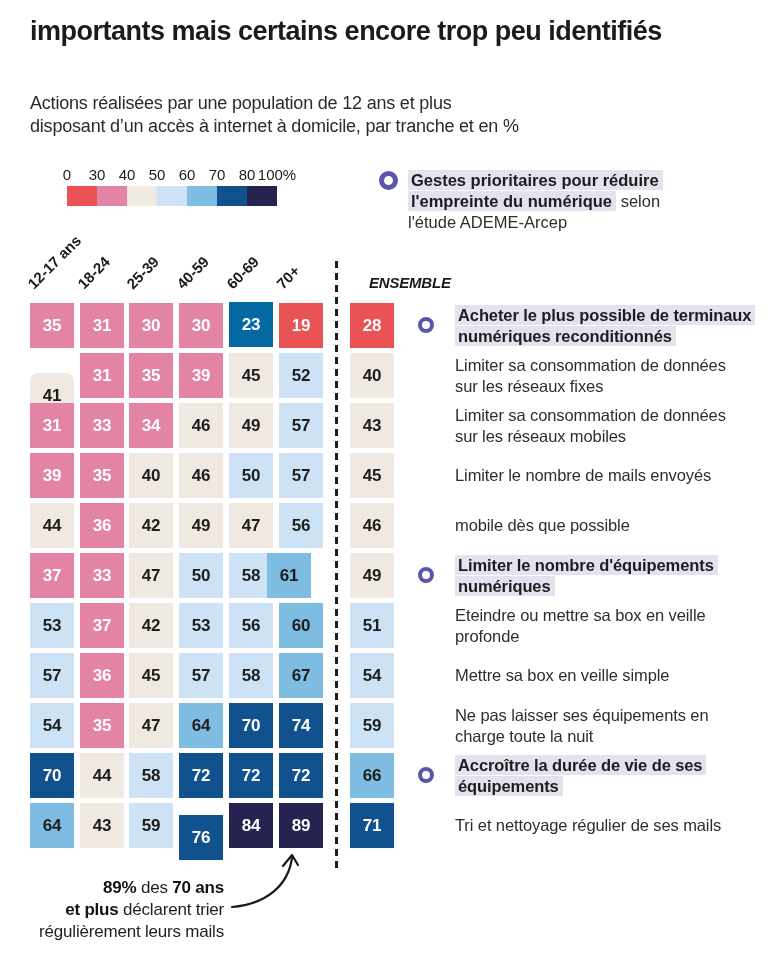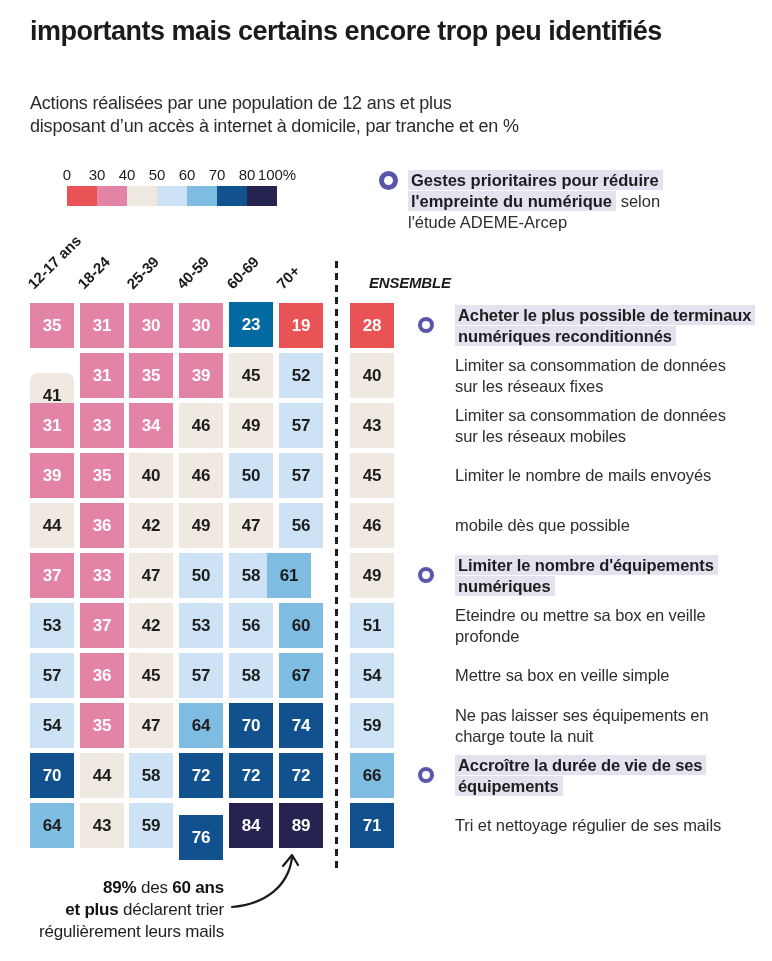--- a/index.html
+++ b/index.html
@@ -224,20 +224,20 @@
       <div class="ln"><span class="hl">Accroître la durée de vie de ses</span></div>
       <div class="ln"><span class="hl">équipements</span></div>
     </div>
     <div class="ring small" style="top: 767px;"></div>
     <div class="rowlabel" style="top: 803px;">
       <div class="ln"><span>Tri et nettoyage régulier de ses mails</span></div>
     </div>
   </div>
 
 <div class="abs anno">
-  <div><b>89%</b><span> des </span><b>60 ans</b></div>
+  <div><b>89%</b><span> des </span><b>70 ans</b></div>
   <div><b>et plus</b><span> déclarent trier</span></div>
   <div>régulièrement leurs mails</div>
 </div>
 <svg class="abs arrow" width="80" height="64" viewBox="0 0 80 64">
   <path d="M 4 59 C 38 56 60 38 64 10" fill="none" stroke="#1a1a1a" stroke-width="2.2" stroke-linecap="round"></path>
   <path d="M 55 18 L 64 7 L 70 17" fill="none" stroke="#1a1a1a" stroke-width="2.2" stroke-linecap="round" stroke-linejoin="round"></path>
 </svg>
 
 </body></html>

